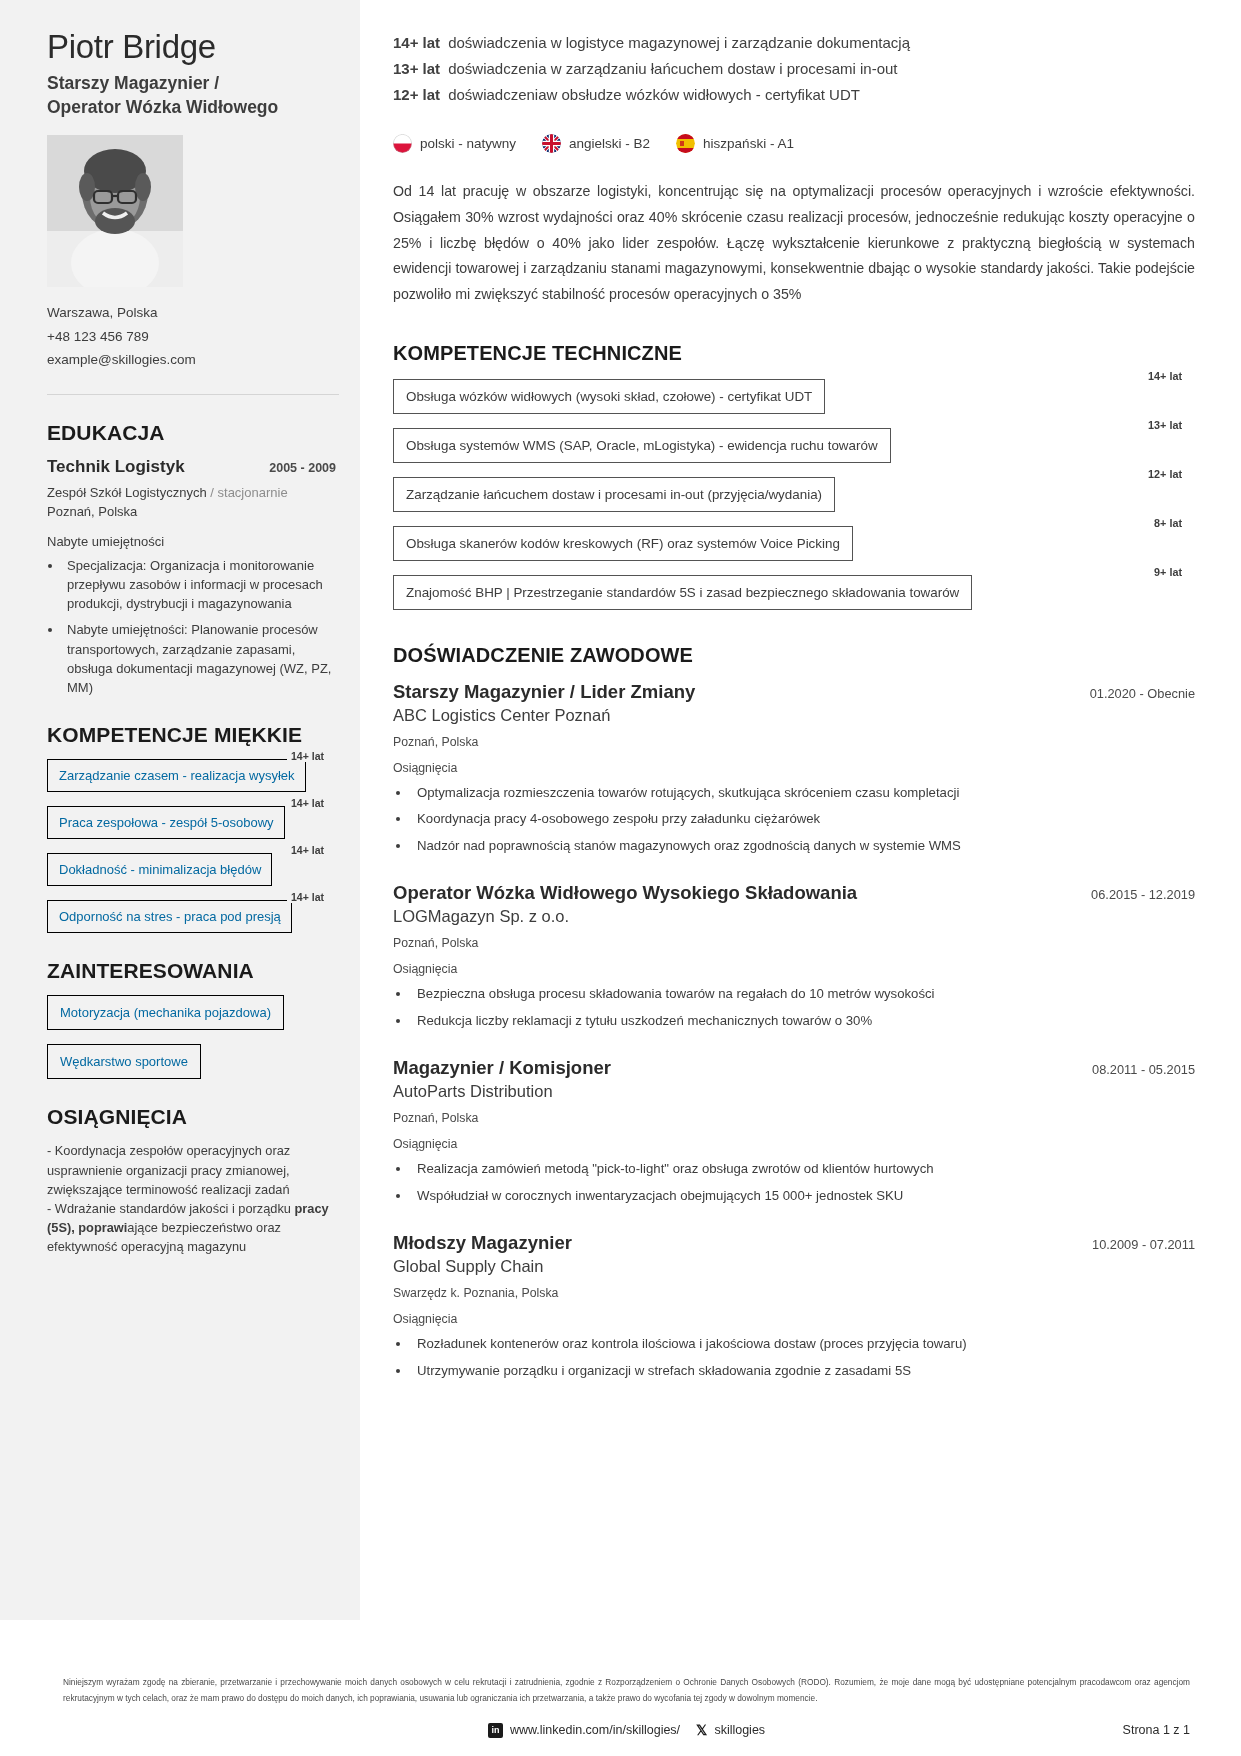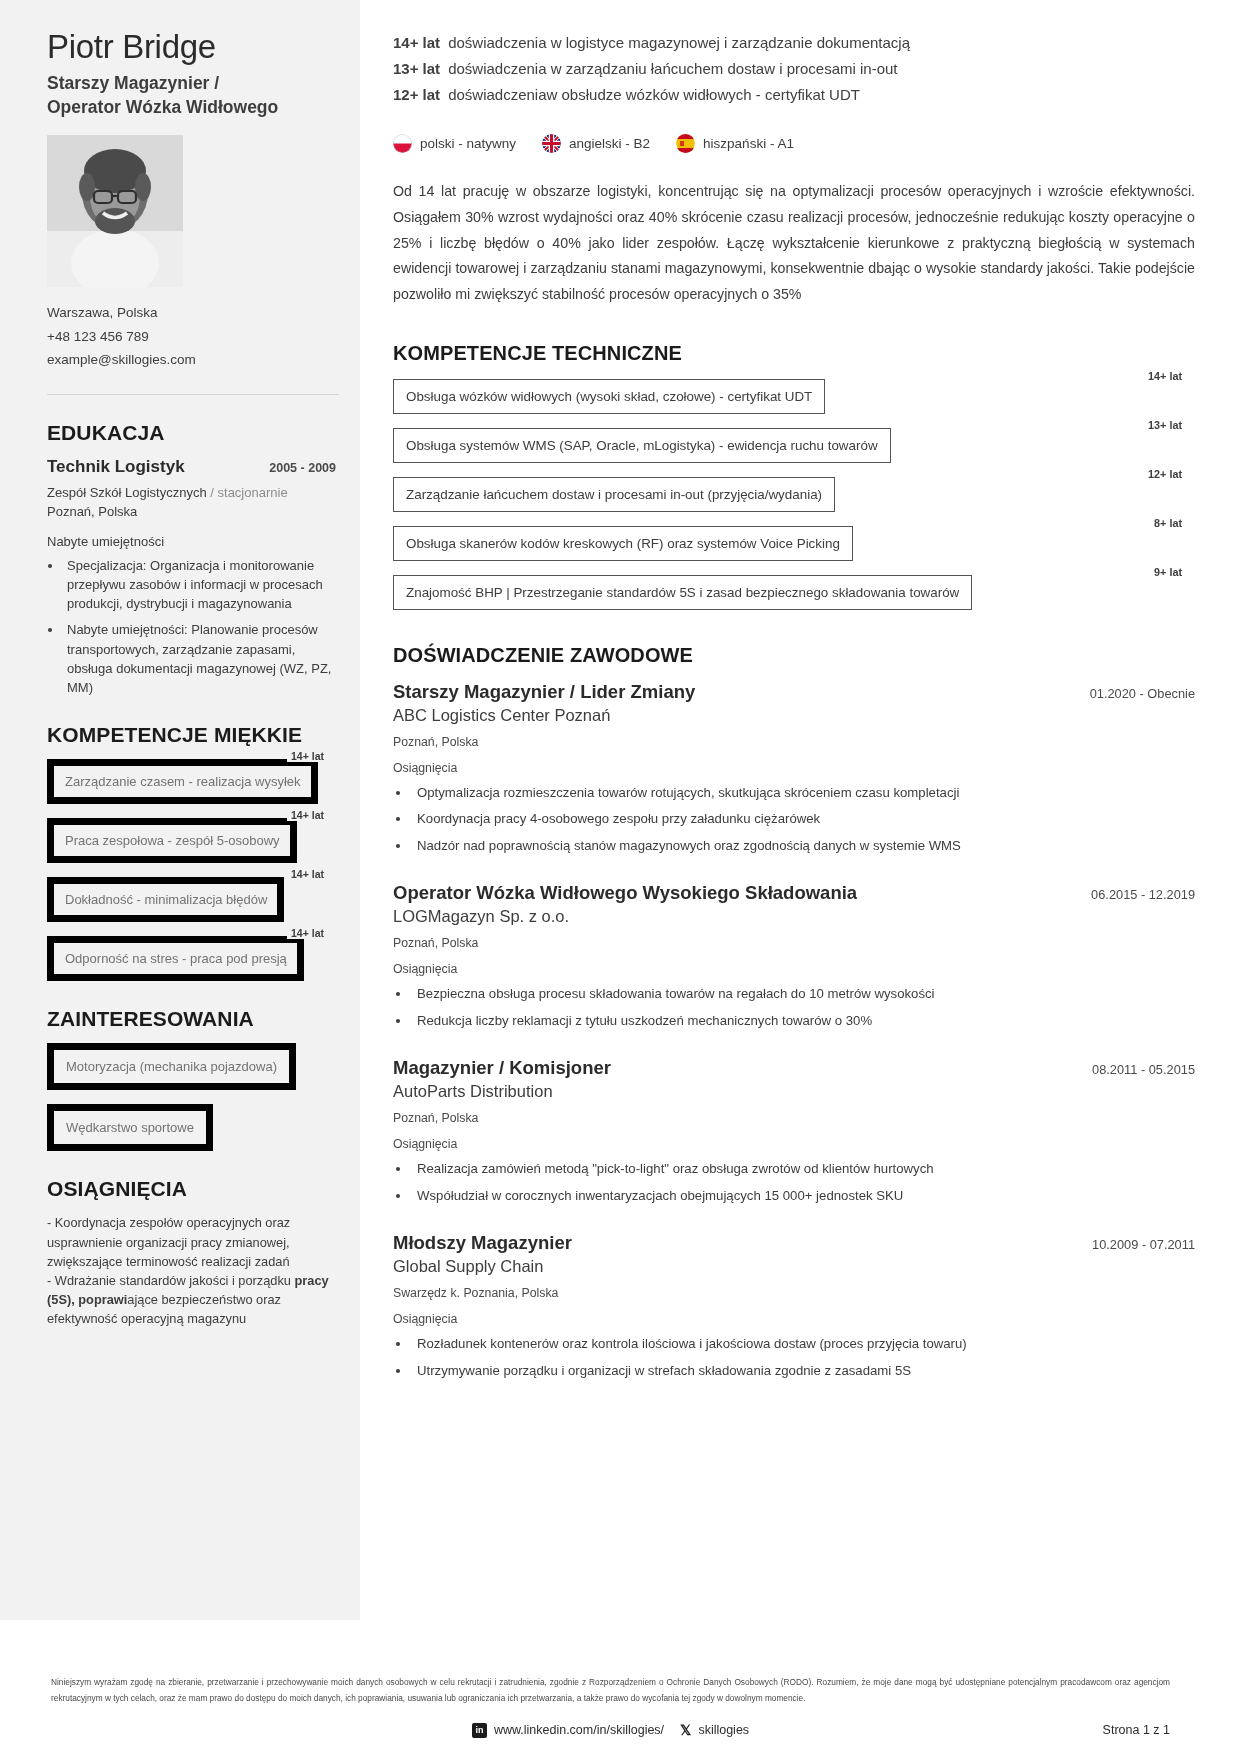--- a/index.html
+++ b/index.html
@@ -66,24 +66,24 @@
   .edu-date { font-size: 12.5px; font-weight: bold; color: #4a4a4a; white-space: nowrap; }
   .edu-school { font-size: 13px; color: #3d3d3d; margin-top: 7px; line-height: 1.45; }
   .edu-school .mode { color: #8d8d8d; }
   .edu-sub { font-size: 13px; color: #3d3d3d; margin-top: 12px; }
   ul.edu-list { margin: 7px 0 0 16px; }
   ul.edu-list li { font-size: 13px; line-height: 1.48; margin-bottom: 7px; padding-left: 4px; }
 
   
   .sk { position: relative; margin-bottom: 14px; }
   .sk-box {
-    border: 7px solid #000000;
+    border: 1px solid #000000;
     padding: 8px 10px 8px 11px;
     font-size: 13px;
-    color: #737373;
+    color: #0369a1;
     background: transparent;
     display: inline-block;
   }
   .sk-years {
     position: absolute;
     top: -8px;
     right: 8px;
     background: #f2f2f2;
     padding: 0 4px;
     font-size: 10.5px;
@@ -153,23 +153,23 @@
   .job-co { font-size: 16.5px; color: #3d3d3d; margin-top: 3px; }
   .job-loc { font-size: 12.3px; color: #4a4a4a; margin-top: 10px; }
   .job-ach-label { font-size: 12.3px; color: #4a4a4a; margin-top: 12px; }
   ul.job-list { margin: 8px 0 0 18px; }
   ul.job-list li { font-size: 13.2px; line-height: 1.55; margin-bottom: 6px; padding-left: 6px; color: #3d3d3d; }
   .job-gap { height: 20px; }
 
   
   .footer {
     position: absolute;
-    left: 4px; right: 0; bottom: 0;
+    left: 16px; right: 0; bottom: 0;
     background: #fff;
-    padding: 0 71px 18px 47px;
+    padding: 0 51px 18px 47px;
   }
   .rodo {
     font-size: 8.3px;
     line-height: 1.85;
     color: #4a4a4a;
     text-align: justify;
     padding-top: 18px;
   }
   .fbar {
     display: flex;

